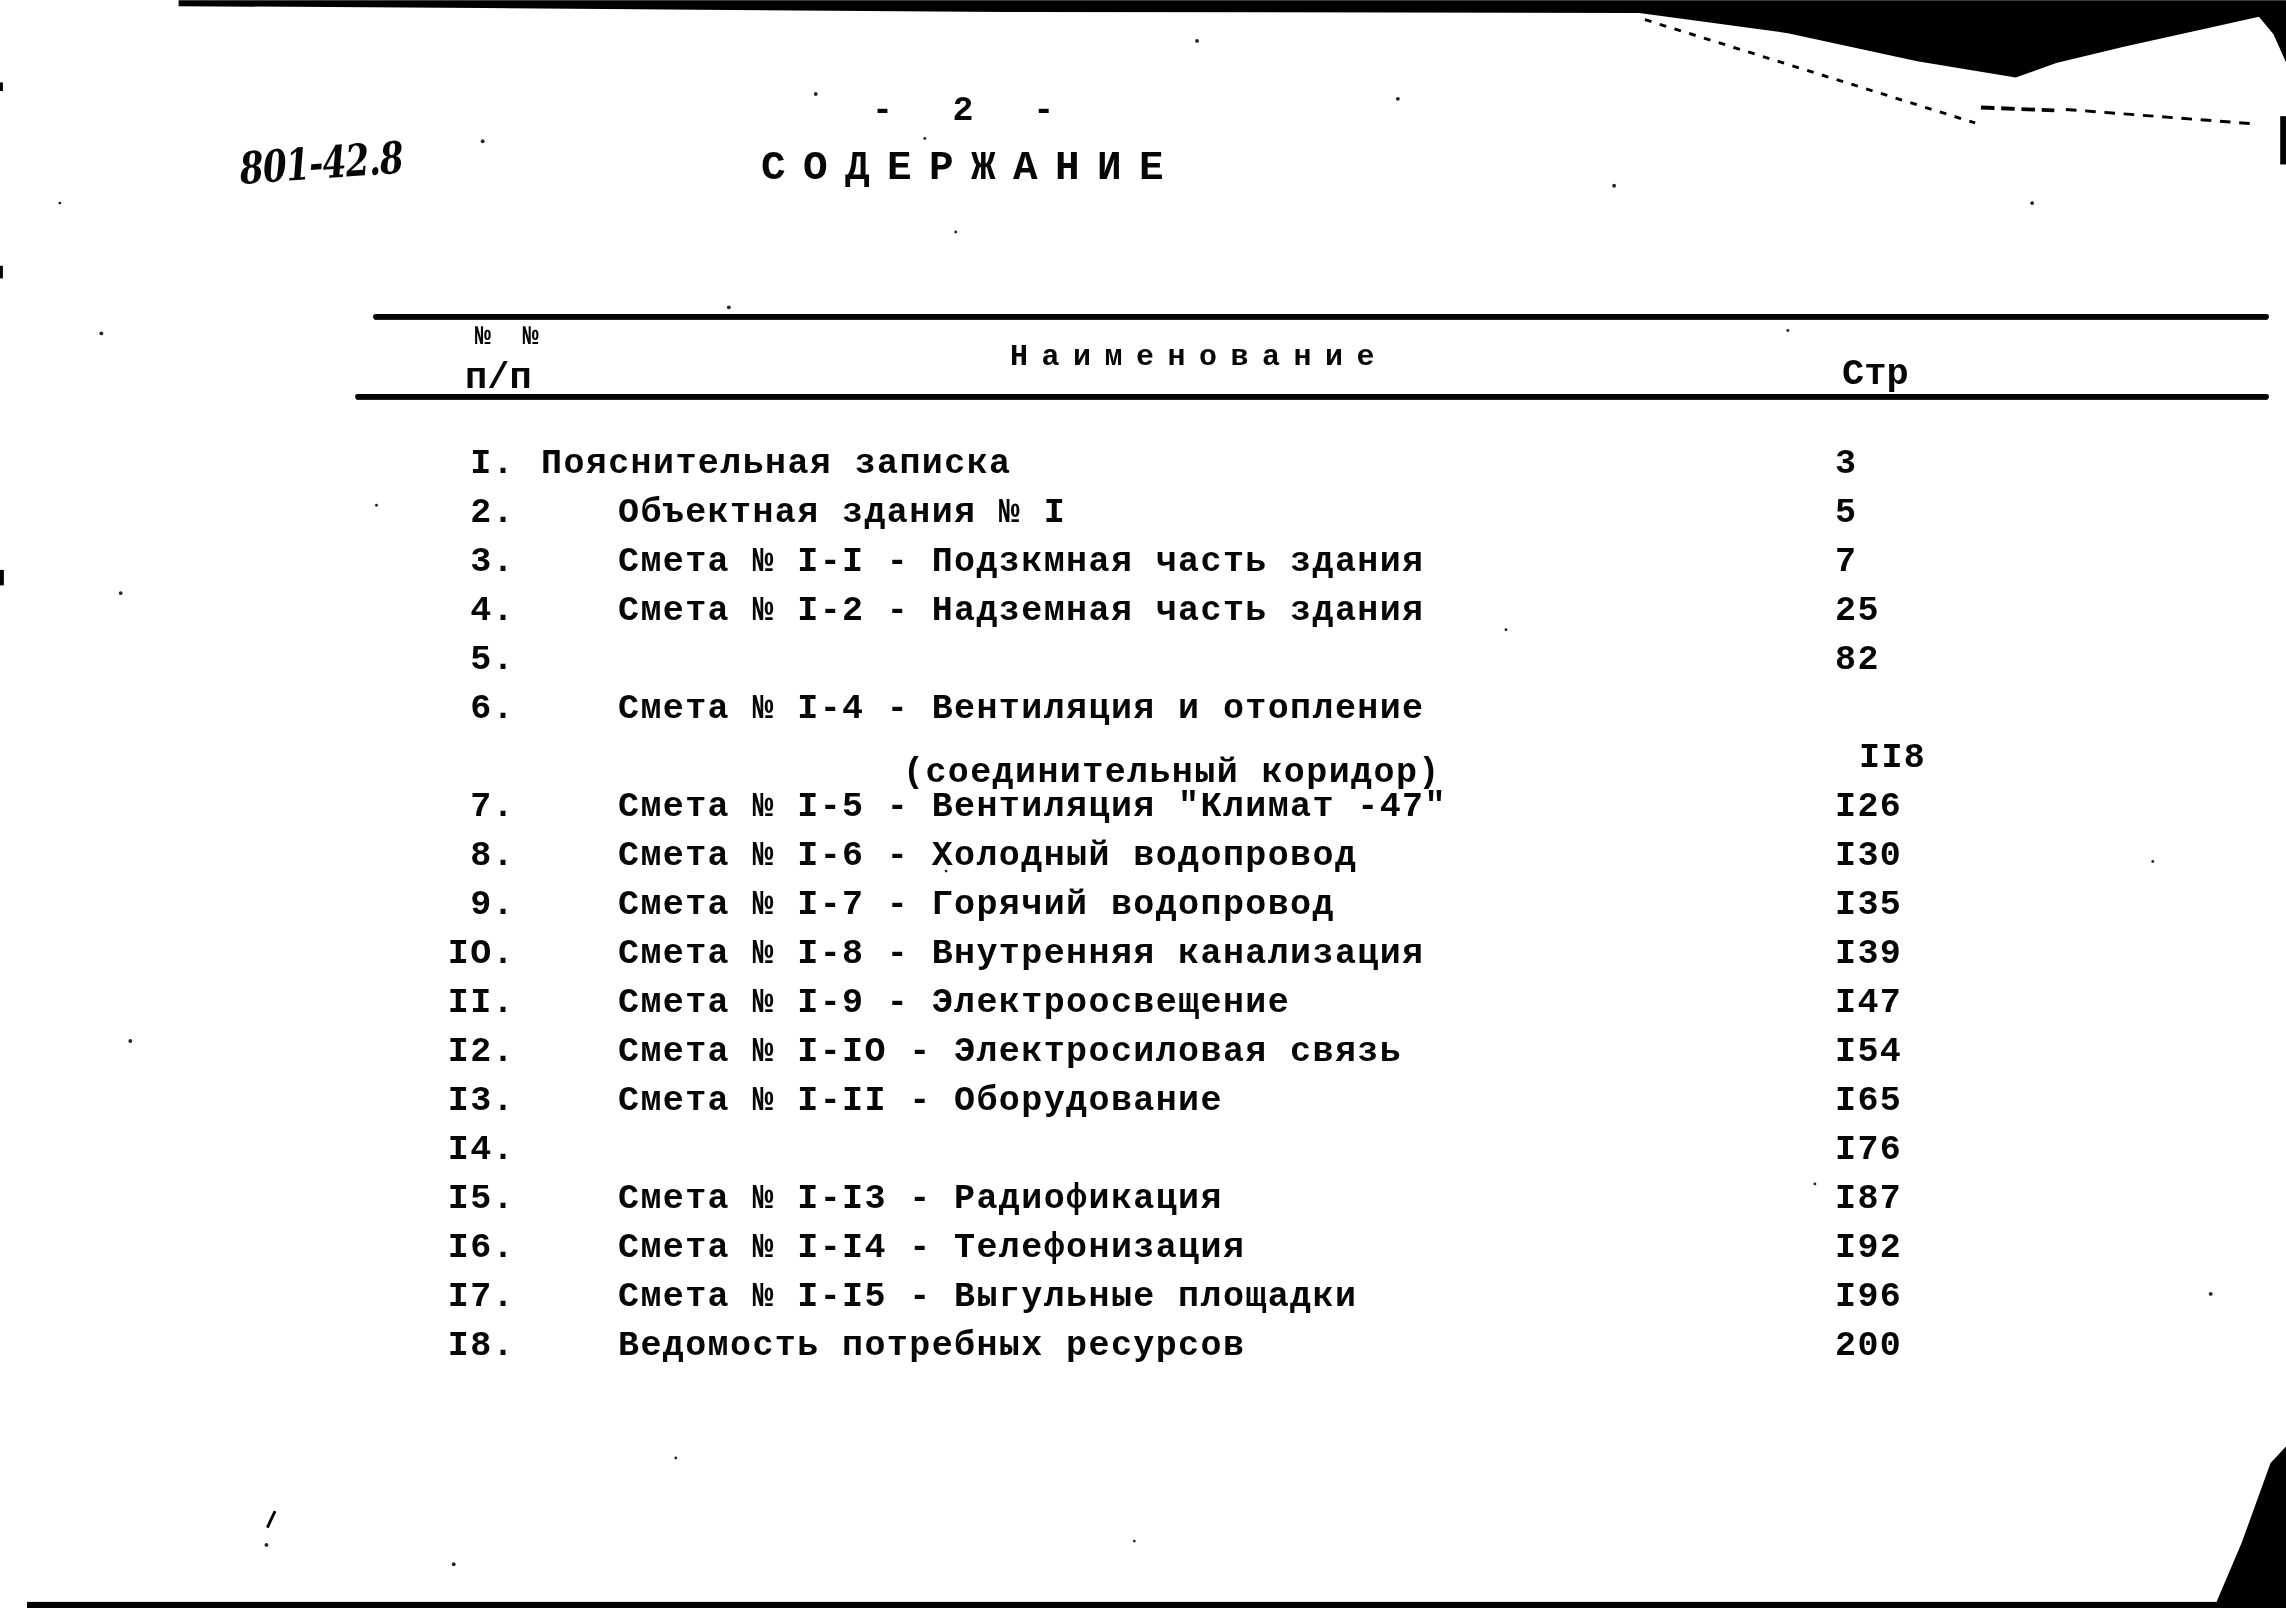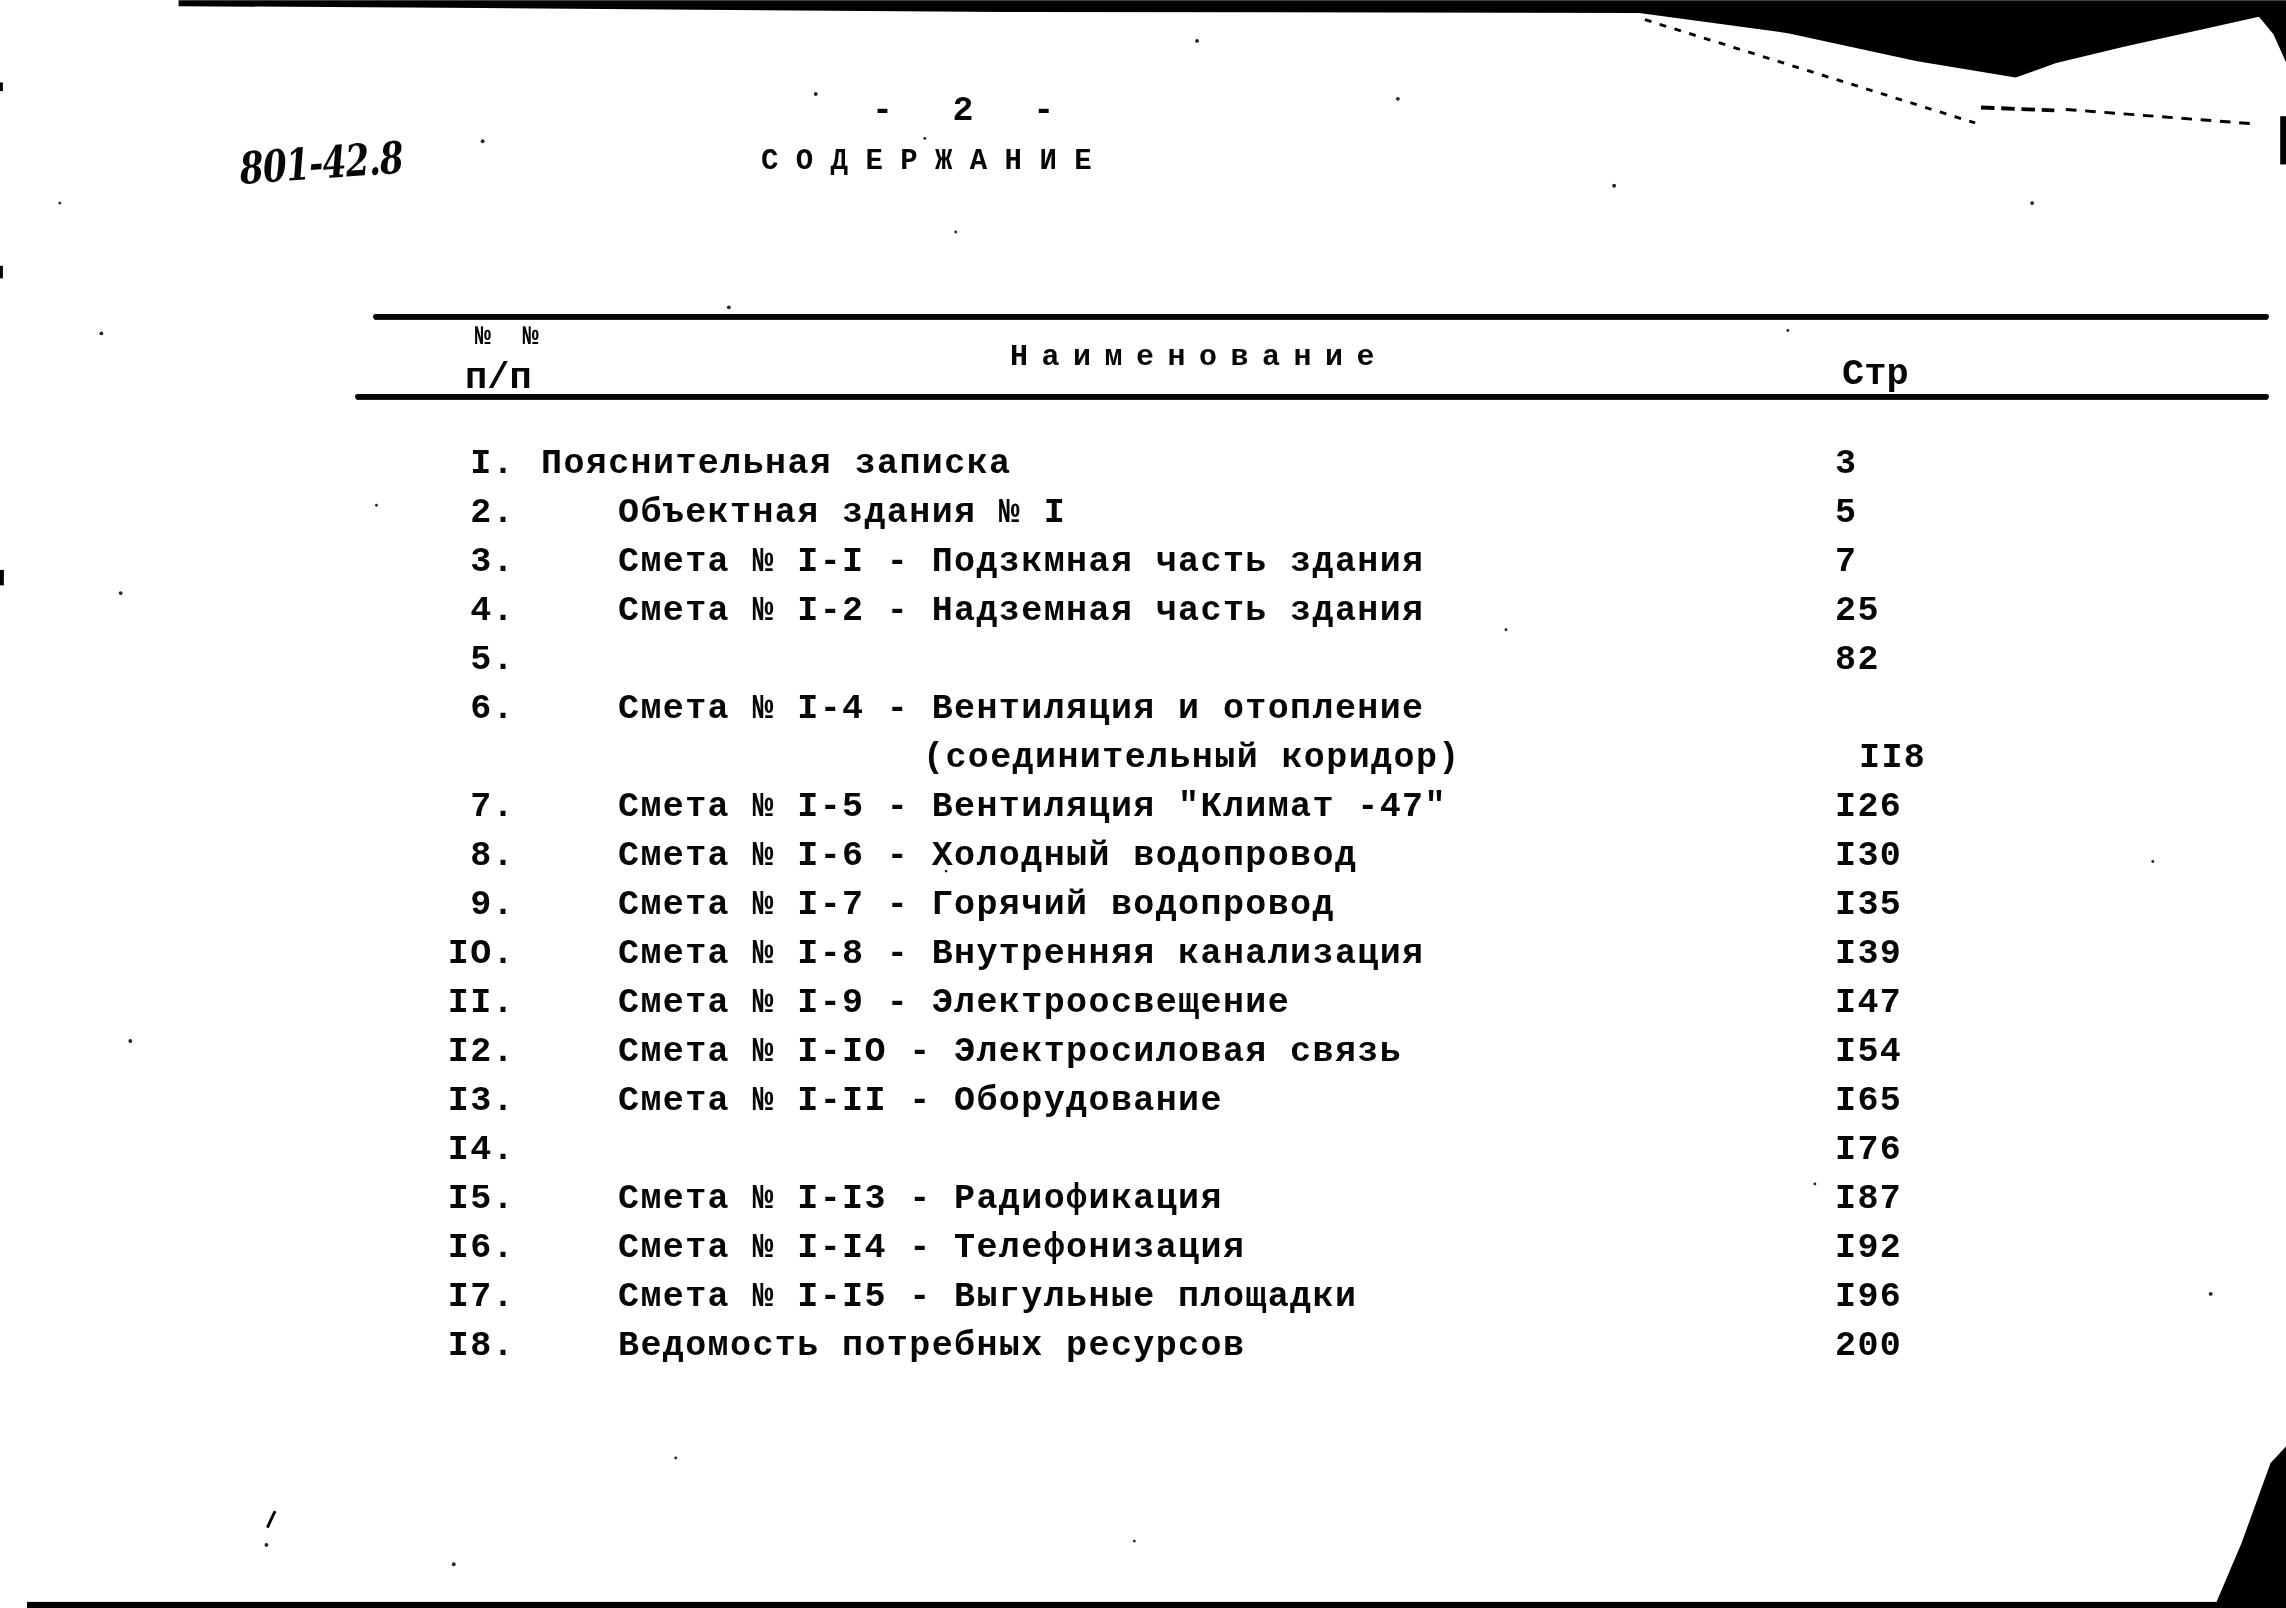--- a/index.html
+++ b/index.html
@@ -2,21 +2,21 @@
 <html><head>
 <meta charset="utf-8">
 <style>
   html,body{margin:0;padding:0;background:#6b6b6b;}
   .page{
     position:relative;width:2286px;height:1609px;background:#ffffff;
     font-family:"Liberation Mono",monospace;color:#070707;overflow:hidden;
   }
   .abs{position:absolute;font-weight:700;white-space:pre;}
   #pagenum{left:872px;top:91px;font-size:35px;letter-spacing:19.3px;}
-  #doctitle{left:761px;top:145px;font-size:29px;letter-spacing:17.4px;text-align:center;}
+  #doctitle{left:761px;top:145px;font-size:41px;letter-spacing:17.4px;text-align:center;}
   #handw{
     left:238px;top:143px;font-family:"DejaVu Serif",serif;font-style:italic;
     font-weight:700;font-size:44px;letter-spacing:-1px;
     transform:rotate(-4deg) scaleX(0.78);transform-origin:left top;
   }
   .rule{position:absolute;background:#060606;border-radius:2.9px;}
   #rule-top{left:373px;top:314px;width:1896px;height:4.8px;box-shadow:0 1.9px 0 -1px #222;}
   #rule-bottom{left:355px;top:394px;width:1914px;height:4.8px;box-shadow:0 1.9px 0 -1px #222;}
   #h-num{left:475px;top:322px;font-size:27px;letter-spacing:7.7px;}
   #h-num2{left:465px;top:357px;font-size:37px;}
@@ -25,21 +25,21 @@
   #rows{position:absolute;left:0;top:440px;width:2286px;}
   .row{position:relative;height:49px;}
   .row.double{height:98px;}
   .c-num,.c-name,.c-name2,.c-page{
     position:absolute;top:0;font-size:35px;font-weight:700;
     letter-spacing:1.4px;line-height:49px;white-space:pre;
   }
   .c-num{left:377px;width:138px;text-align:right;}
   .c-name{left:618px;}
   .row.first .c-name{left:541px;}
-  .c-name2{left:903px;top:49px;margin-left:20px;}
+  .c-name2{left:903px;top:64px;}
   .c-page{left:1835px;}
   .row.double .c-page{top:49px;margin-left:24px;}
   #artifacts{position:absolute;left:0;top:0;pointer-events:none;}
 </style>
 </head>
 <body>
 
 <div class="page">
 
   <svg id="artifacts" width="2286" height="1609" viewBox="0 0 2368 1666">

